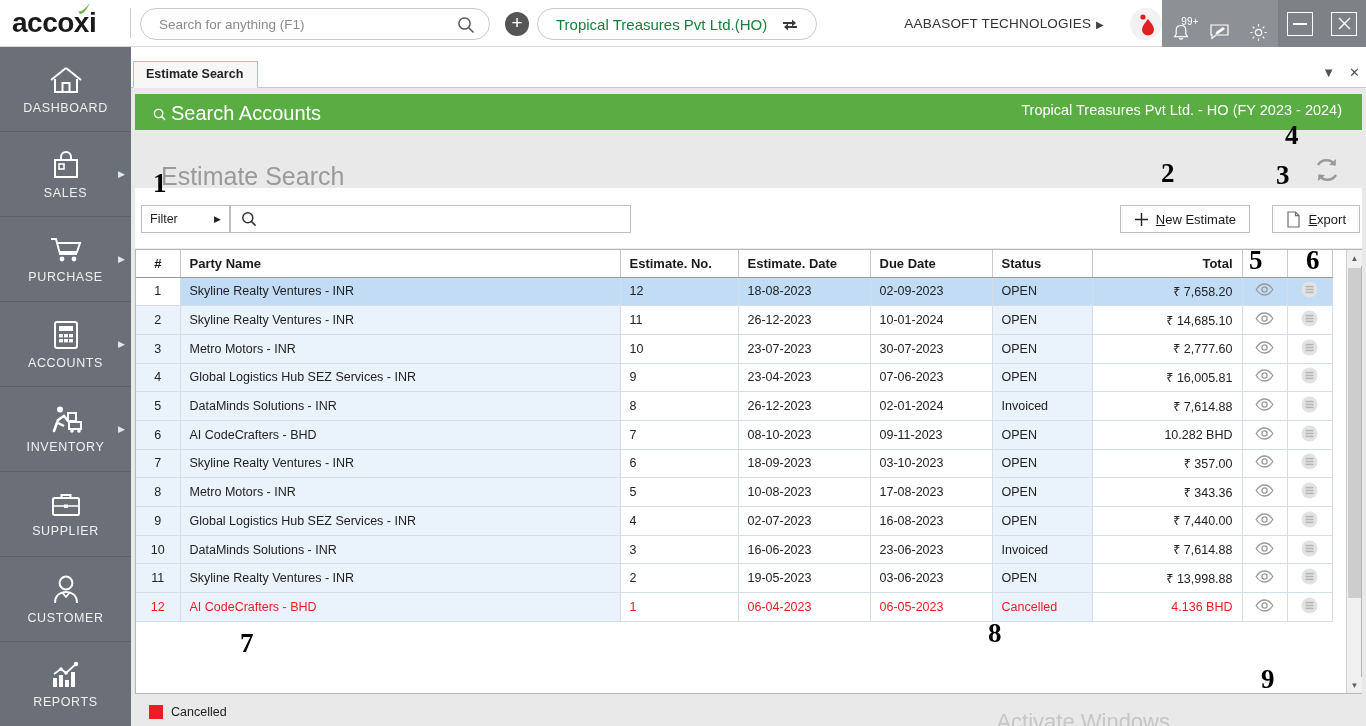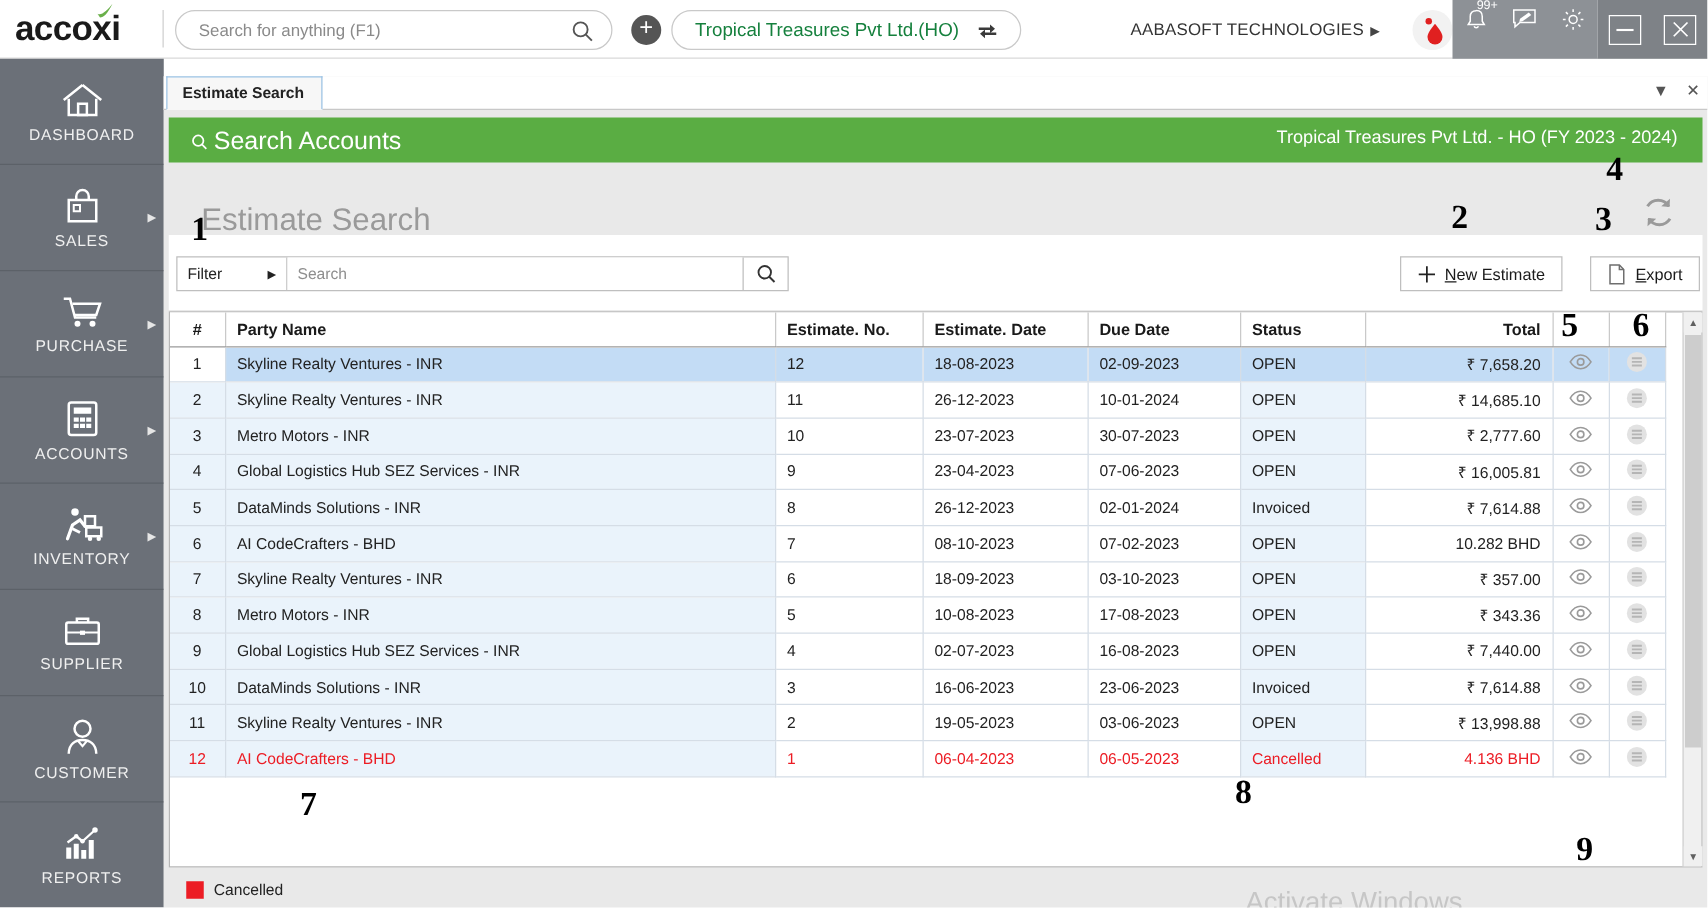--- a/index.html
+++ b/index.html
@@ -33,21 +33,21 @@
                border-radius:17px; background:#fff; }
   .branchbox .bt { position:absolute; left:18px; top:7px; font-size:15px; color:#15803d; }
   .branchbox .sw { position:absolute; right:16px; top:6px; }
 
   .company { position:absolute; right:262px; top:16px; font-size:13.5px; color:#333; letter-spacing:.2px; }
   .company .car { font-size:10px; color:#444; margin-left:5px; }
   .avatar { position:absolute; right:204px; top:8px; width:32px; height:32px; border-radius:50%;
             background:#f2f2f2; display:flex; align-items:center; justify-content:center; }
 
   .icongroup { position:absolute; right:88px; top:0; width:116px; height:47px; background:#8d9196; display:flex;
-               align-items:flex-start; justify-content:space-around; }
+               align-items:flex-end; justify-content:space-around; }
   .icongroup .ic { position:relative; cursor:pointer; width:30px; height:30px; display:flex; align-items:center; justify-content:center; }
   .badge99 { position:absolute; top:-1px; left:15px; font-size:10px; color:#fff; }
 
   .wingroup { position:absolute; right:0; top:0; width:88px; height:47px; background:#7e8287; display:flex;
               align-items:center; justify-content:space-around; }
   .winbtn { width:26px; height:24px; border:1px solid #fff; display:flex; align-items:center; justify-content:center; cursor:pointer; }
 
   
   .sidebar { position:absolute; left:0; top:47px; width:131px; height:679px; background:#6b7078; }
   .side-item { position:relative; height:85px; border-bottom:1px solid #5c6168; display:flex; flex-direction:column;
@@ -346,21 +346,20 @@
         <path d="M8 28 L8.4 21.4 L15 22" fill="#9a9a9a"></path>
       </svg>
     </div>
 
     <div class="toolbar">
       <div class="filterbar">
         <div class="fl">
           <span>Filter</span>
           <span class="tri">▶</span>
         </div>
-        <input type="text" placeholder="Search" style="">
         <div class="go">
           <svg width="16" height="16" viewBox="0 0 16 16">
             <circle cx="6.8" cy="6.8" r="5" fill="none" stroke="#333" stroke-width="1.5"></circle>
             <line x1="10.4" y1="10.4" x2="14.6" y2="14.6" stroke="#333" stroke-width="1.5"></line>
           </svg>
         </div>
       </div>
 
       <div class="actbtn" id="newEstimateBtn">
         <svg width="15" height="15" viewBox="0 0 15 15">
@@ -508,21 +507,21 @@
                       <path d="M4.5 8.5 H12.5"></path>
                       <path d="M4.5 11.4 H12.5"></path>
                     </g>
                   </svg></span></td>
             </tr>
             <tr class="row">
               <td class="num">6</td>
               <td class="">AI CodeCrafters - BHD</td>
               <td class="white">7</td>
               <td class="white">08-10-2023</td>
-              <td class="white">07-02-2023</td>
+              <td class="white">09-11-2023</td>
               <td class="">OPEN</td>
               <td class="tot white">10.282 BHD</td>
               <td class="act white"><span class="actico"><svg width="19" height="13" viewBox="0 0 19 13">
                     <path d="M1.2 6.5 C4 2 7 1 9.5 1 C12 1 15 2 17.8 6.5 C15 11 12 12 9.5 12 C7 12 4 11 1.2 6.5 Z" fill="none" stroke="#9a9a9a" stroke-width="1.3"></path>
                     <circle cx="9.5" cy="6.5" r="2.6" fill="none" stroke="#9a9a9a" stroke-width="1.3"></circle>
                   </svg></span></td>
               <td class="act white"><span class="actico"><svg width="17" height="17" viewBox="0 0 17 17">
                     <circle cx="8.5" cy="8.5" r="8" fill="#e2e2e2"></circle>
                     <g stroke="#b5b5b5" stroke-width="1.5">
                       <path d="M4.5 5.6 H12.5"></path>

